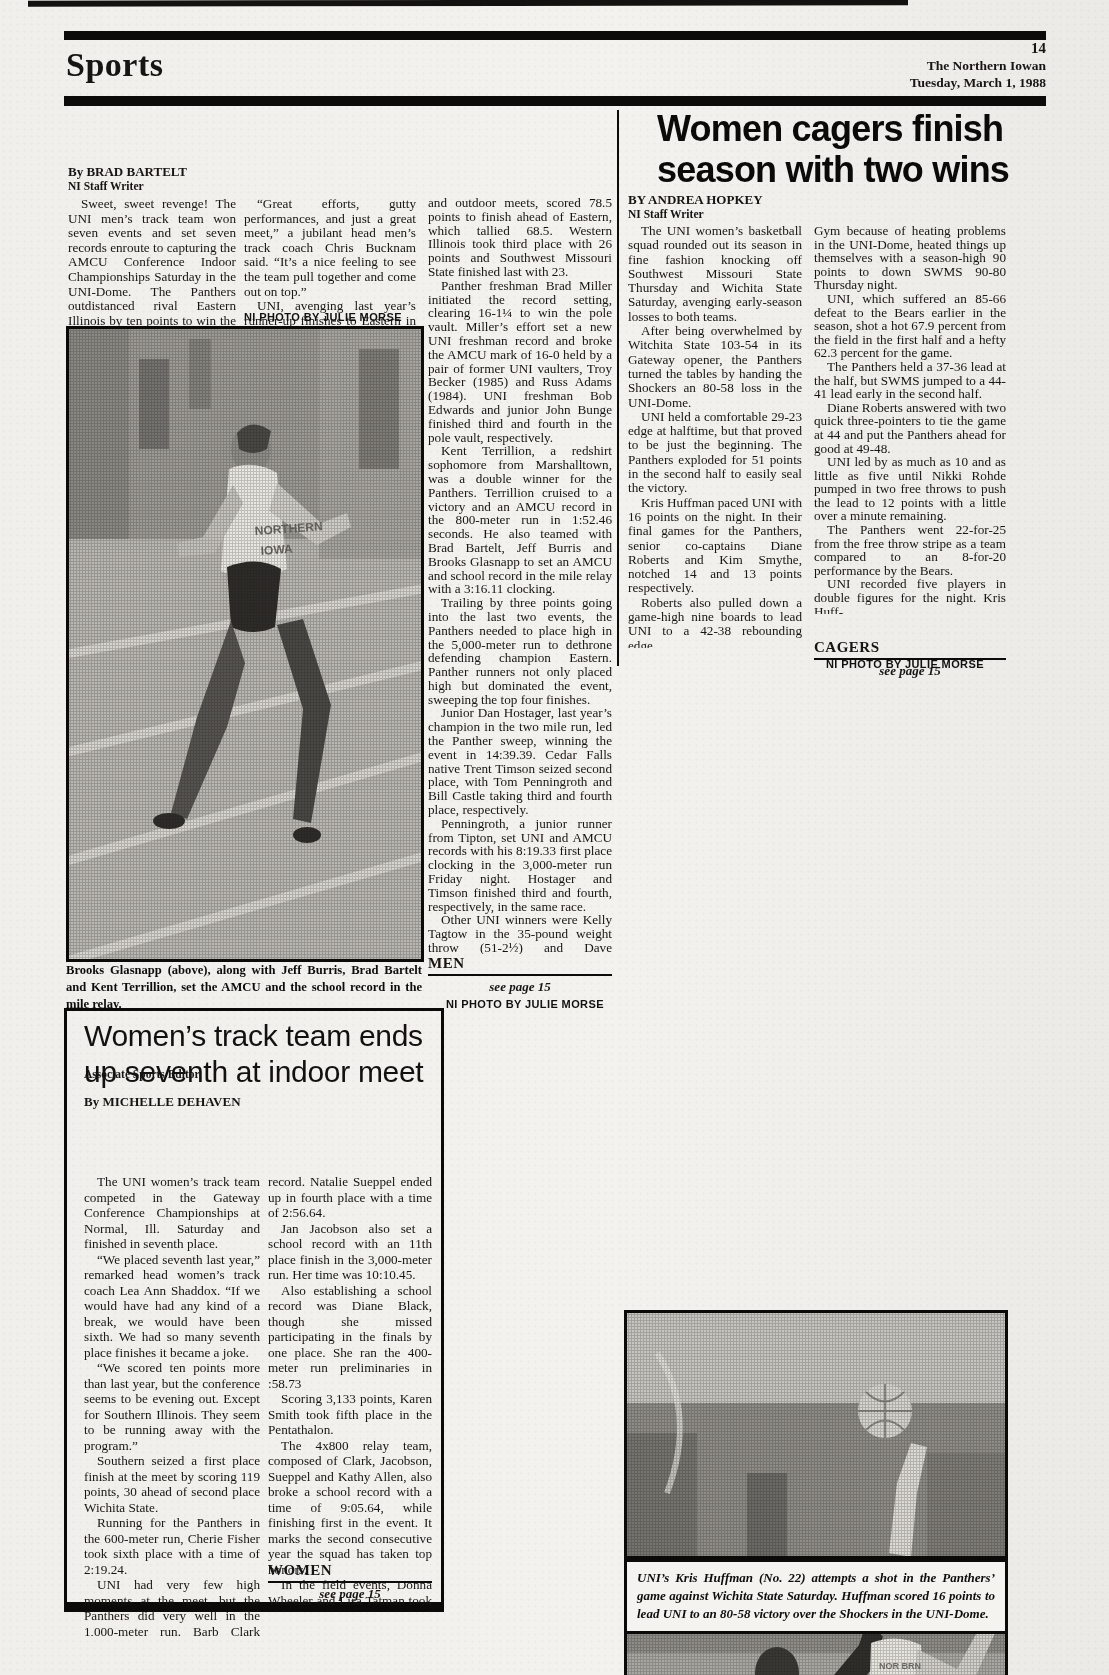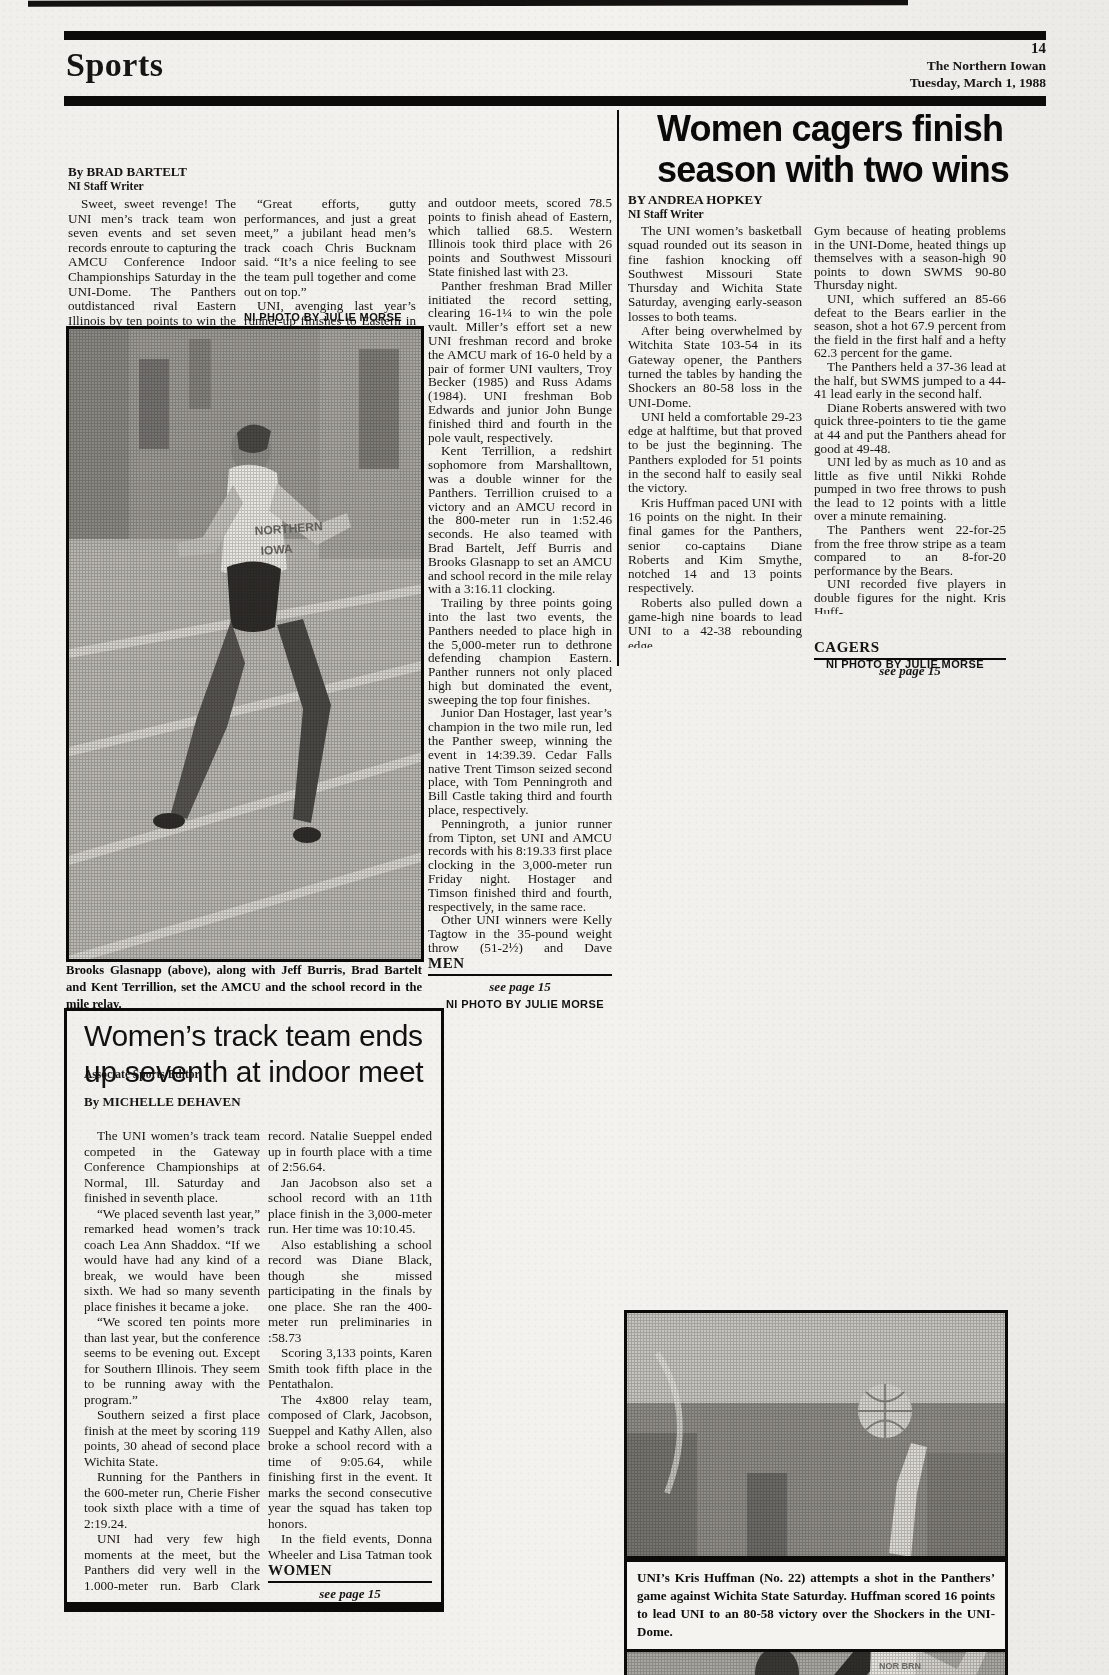--- a/index.html
+++ b/index.html
@@ -30,21 +30,21 @@
   .byline-title{font-weight:700;font-size:11.5px;line-height:13px;}
 
   
   .bodycol{text-align:justify;font-size:13.2px;}
   .bodycol p{margin:0;text-indent:13px;}
   .bodycol p.noindent{text-indent:0;}
   .lh-a{line-height:14.6px;}
   .lh-b{line-height:13.8px;}
   .lh-c{line-height:14.3px;}
   .lh-d{line-height:13.6px;}
-  .lh-e{line-height:15.5px;}
+  .lh-e{line-height:15.5px;margin-top:46px;}
 
   .photo-credit{font-family:"Liberation Sans",sans-serif;font-weight:700;font-size:11px;letter-spacing:.4px;text-align:left;color:#121110;}
   .caption{font-weight:700;font-size:12.6px;line-height:17px;text-align:justify;color:#0e0d0c;}
 
   .jump-word{font-weight:700;font-size:15px;letter-spacing:.5px;}
   .jump-rule{height:2px;background:#0c0b0a;margin-top:2px;}
   .jump-page{font-style:italic;font-weight:700;font-size:13px;text-align:center;margin-top:3px;}
 
   
   .photo{position:relative;background:#b5b3ae;border:3px solid #0b0a09;overflow:hidden;}
@@ -211,21 +211,21 @@
         <rect x="76" y="440" width="28" height="100" fill="#6e6c68"></rect>
         <rect x="330" y="430" width="30" height="110" fill="#625f5b"></rect>
         <ellipse cx="47" cy="408" rx="13" ry="14" fill="#4e4c48"></ellipse>
         <ellipse cx="90" cy="430" rx="11" ry="12" fill="#5e5c58"></ellipse>
         <ellipse cx="345" cy="418" rx="12" ry="13" fill="#56544f"></ellipse>
       </g>
     </svg>
   </div>
 
   <div class="abs capbox" style="left:624px;top:1556px;width:358px;">
-    <div class="caption" style="font-size:13px;line-height:18px;">UNI’s Kris Huffman (No. 22) attempts a shot in the Panthers’ game against Wichita State Saturday. Huffman scored 16 points to lead UNI to an 80-58 victory over the Shockers in the UNI-Dome.</div>
+    <div class="caption" style="font-size:13px;line-height:18px;font-style:italic;">UNI’s Kris Huffman (No. 22) attempts a shot in the Panthers’ game against Wichita State Saturday. Huffman scored 16 points to lead UNI to an 80-58 victory over the Shockers in the UNI-Dome.</div>
   </div>
 
   <div class="abs box3" style="left:64px;top:1008px;width:374px;height:591px;"></div>
   <div class="abs hl-light" style="left:84px;top:1018px;width:344px;">Women’s track team ends up seventh at indoor meet</div>
   <div class="abs byline" style="left:84px;top:1094px;">By MICHELLE DEHAVEN</div>
   <div class="abs byline-title" style="left:84px;top:1068px;">Associate Sports Editor</div>
 
   <div class="abs bodycol lh-e" style="left:84px;top:1128px;width:176px;height:462px;overflow:hidden;">
     <p>The UNI women’s track team competed in the Gateway Conference Championships at Normal, Ill. Saturday and finished in seventh place.</p>
     <p>“We placed seventh last year,” remarked head women’s track coach Lea Ann Shaddox. “If we would have had any kind of a break, we would have been sixth. We had so many seventh place finishes it became a joke.</p>

